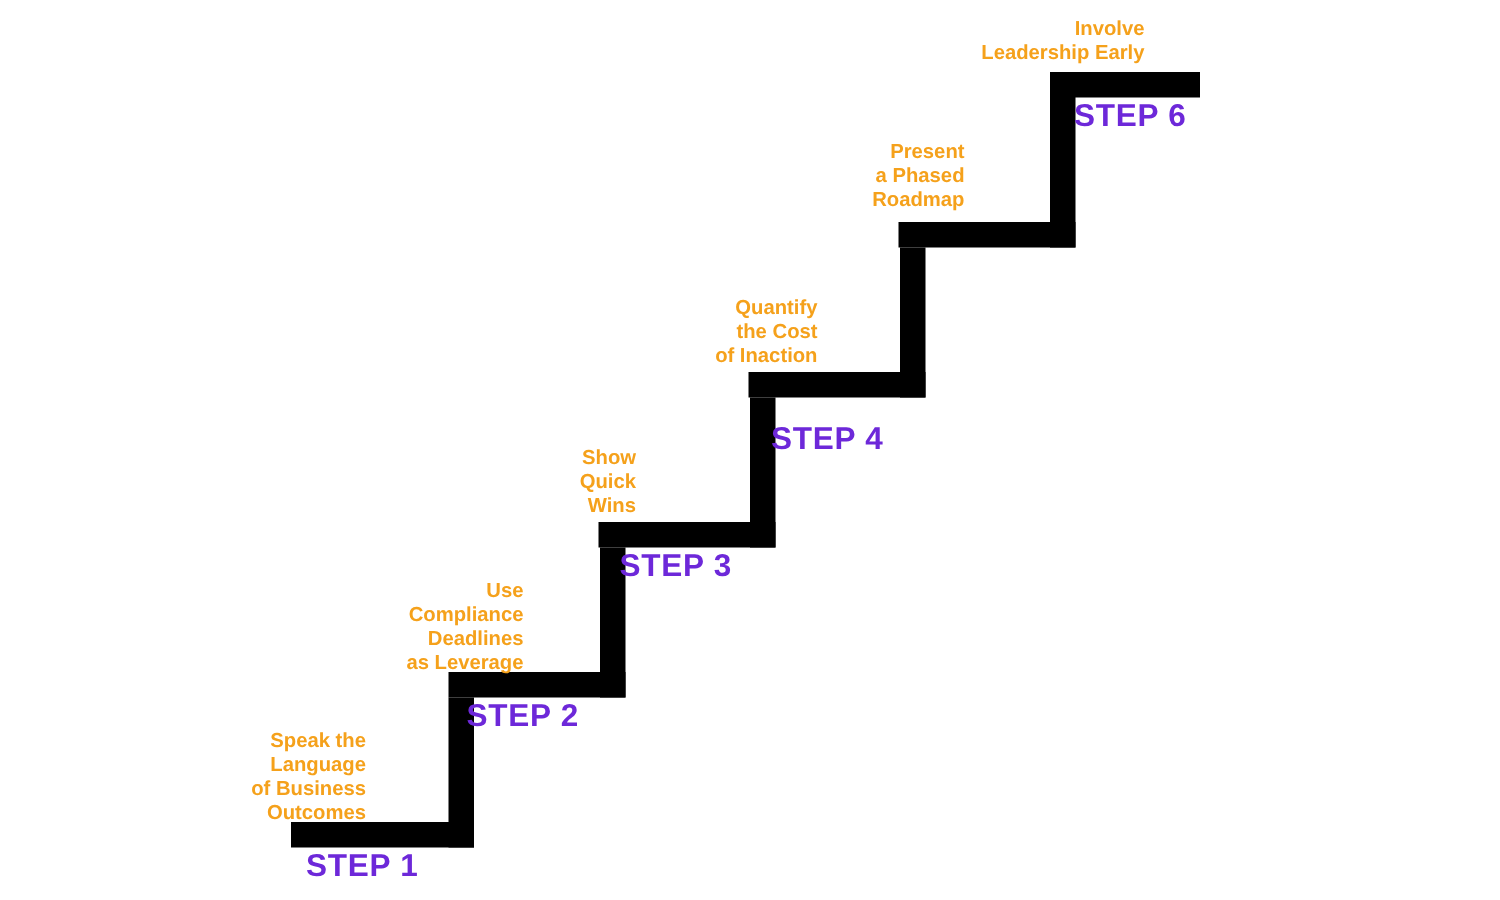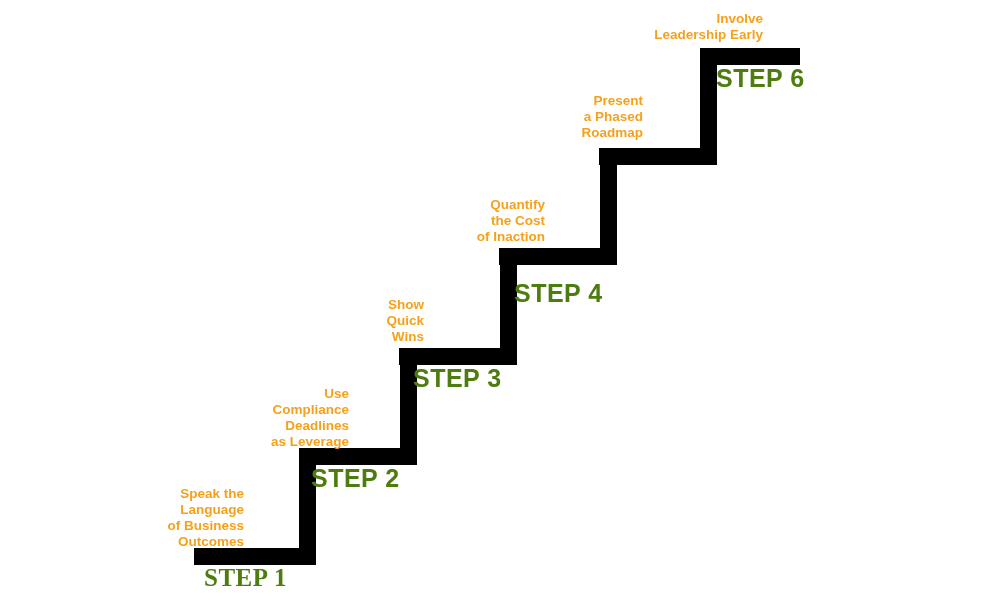--- a/index.html
+++ b/index.html
@@ -31,23 +31,23 @@
     background: #000000;
     pointer-events: auto;
   }
   .riser {
     position: absolute;
     background: #000000;
     pointer-events: auto;
   }
   .step-label {
     position: absolute;
-    color: #4d7c0f;
+    color: #6d28d9;
     font-weight: bold;
-    font-size: 25px;
+    font-size: 21px;
     line-height: 30px;
     letter-spacing: 0.5px;
     white-space: nowrap;
     pointer-events: auto;
   }
   .step-caption {
     position: absolute;
     color: #F5A11B;
     font-weight: bold;
     font-size: 13.5px;
@@ -62,21 +62,21 @@
 
 <div id="stage">
 
   <div class="step-group">
     <div class="tread" style="left:194px; top:548px; width:122px; height:17px;"></div>
     <div class="riser" style="left:299px; top:465px; width:17px; height:100px;"></div>
     <div class="step-caption" style="right:707px; top:486px;text-align:right;">Speak the
 Language
 of Business
 Outcomes</div>
-    <div class="step-label" style="left:204px; top:563px;font-family:Liberation Serif, serif;">STEP 1</div>
+    <div class="step-label" style="left:204px; top:563px;">STEP 1</div>
   </div>
 
   <div class="step-group">
     <div class="tread" style="left:299px; top:448px; width:118px; height:17px;"></div>
     <div class="riser" style="left:400px; top:365px; width:17px; height:100px;"></div>
     <div class="step-caption" style="right:602px; top:386px;">Use
 Compliance
 Deadlines
 as Leverage</div>
     <div class="step-label" style="left:311px; top:463px;">STEP 2</div>

